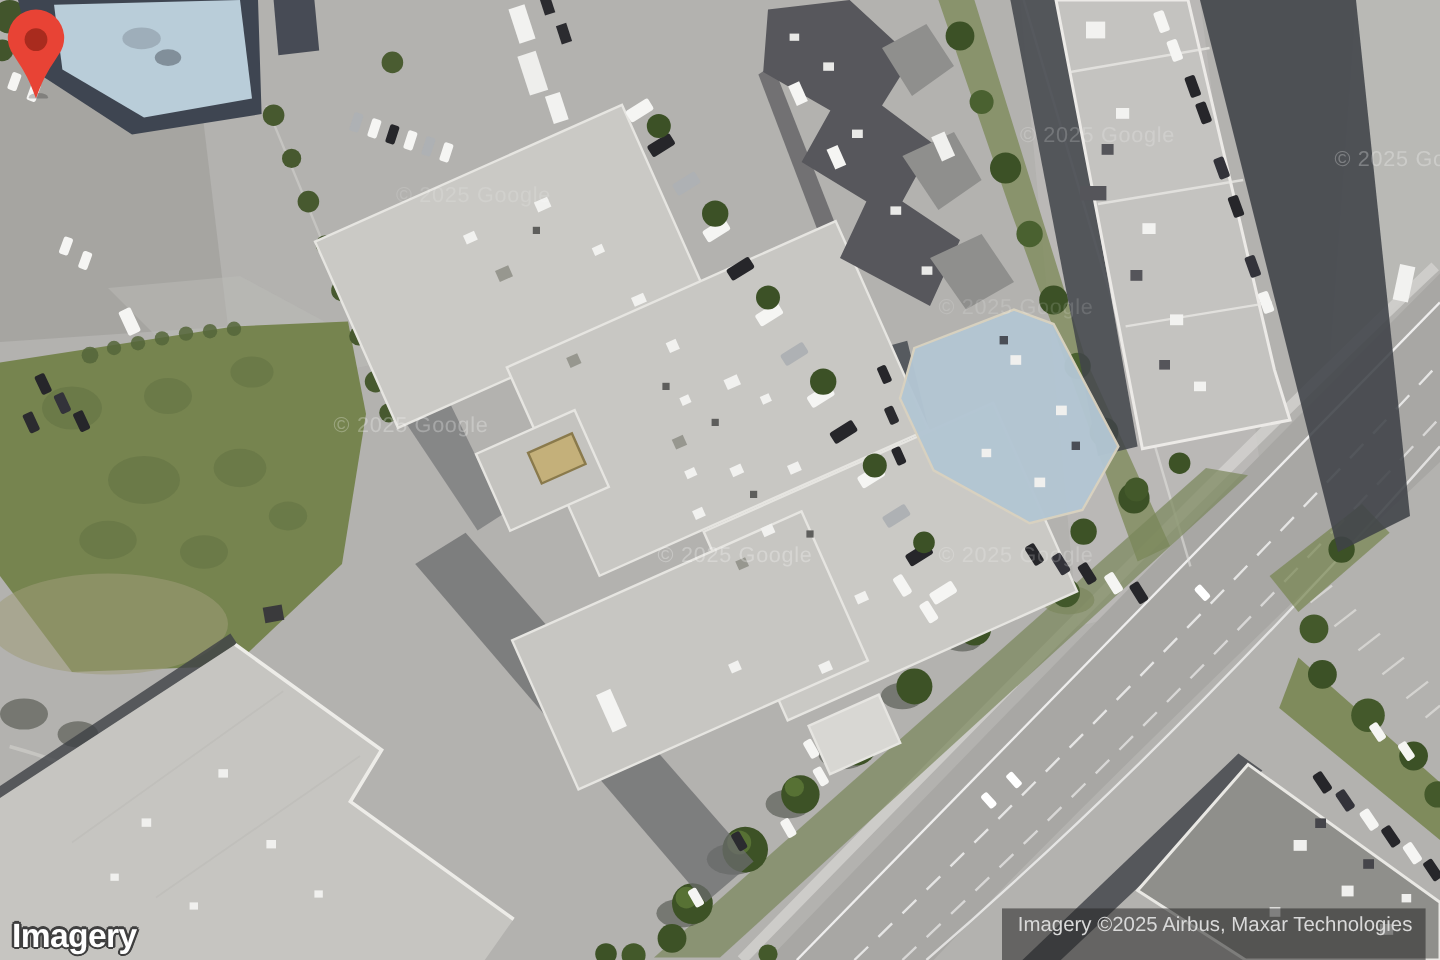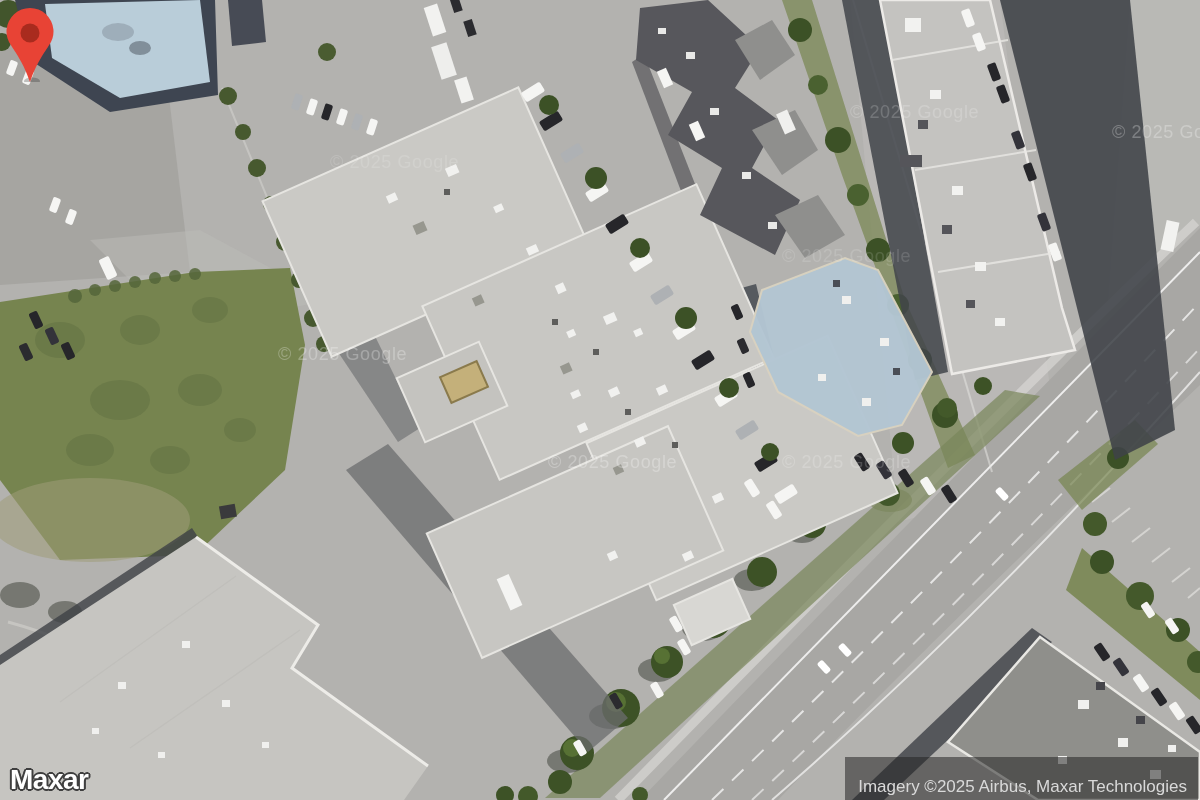--- a/index.html
+++ b/index.html
@@ -8,22 +8,22 @@
   #stage svg{position:absolute;left:0;top:0;display:block;}
   .wm{position:absolute;color:rgba(255,255,255,.27);font-size:18px;letter-spacing:.6px;
       white-space:nowrap;pointer-events:none;}
   .wm.f2{opacity:.7;}
   .wm.f3{opacity:.5;}
   #google-logo{position:absolute;left:10px;bottom:4px;font-size:28px;font-weight:bold;
       color:#fff;letter-spacing:-.5px;cursor:pointer;
       text-shadow:2px 0 0 #3f3f3f,-2px 0 0 #3f3f3f,0 2px 0 #3f3f3f,0 -2px 0 #3f3f3f,
                   1.4px 1.4px 0 #3f3f3f,-1.4px -1.4px 0 #3f3f3f,
                   1.4px -1.4px 0 #3f3f3f,-1.4px 1.4px 0 #3f3f3f;}
-  #attribution{position:absolute;right:2px;bottom:0;height:27px;line-height:27px;
-      padding:16px 11px 0 13px;background:rgba(36,36,36,.55);color:#d9d9d9;
+  #attribution{position:absolute;right:12px;bottom:0;height:43px;line-height:27px;
+      padding:0 11px 0 13px;background:rgba(36,36,36,.55);color:#d9d9d9;
       font-size:17px;white-space:nowrap;}
   #marker{position:absolute;left:570px;top:322px;width:60px;height:82px;cursor:pointer;}
 </style>
 </head>
 <body>
 
 <div id="stage">
 
 <svg width="1200" height="800" viewBox="0 0 1200 800">
 
@@ -608,16 +608,16 @@
 <span class="wm f2" style="left:850px;top:102px">© 2025 Google</span>
 <span class="wm" style="left:1112px;top:122px">© 2025 Google</span>
 <span class="wm f3" style="left:782px;top:246px">© 2025 Google</span>
 
 <svg id="marker" viewBox="570 318 60 82">
   <ellipse cx="602" cy="399" rx="8" ry="3.5" fill="rgba(0,0,0,.22)"></ellipse>
   <path d="M600,400 C593,380 587,373 581.5,364 A23.5,23.5 0 1 1 618.5,364 C613,373 607,380 600,400 Z" fill="#E84335"></path>
   <circle cx="600" cy="351" r="9.5" fill="#A92B1E"></circle>
 </svg>
 
-<div id="google-logo">Maxar</div>
+<div id="google-logo">Imagery</div>
 <div id="attribution">Imagery ©2025 Airbus, Maxar Technologies</div>
 
 </div>
 
 </body></html>

